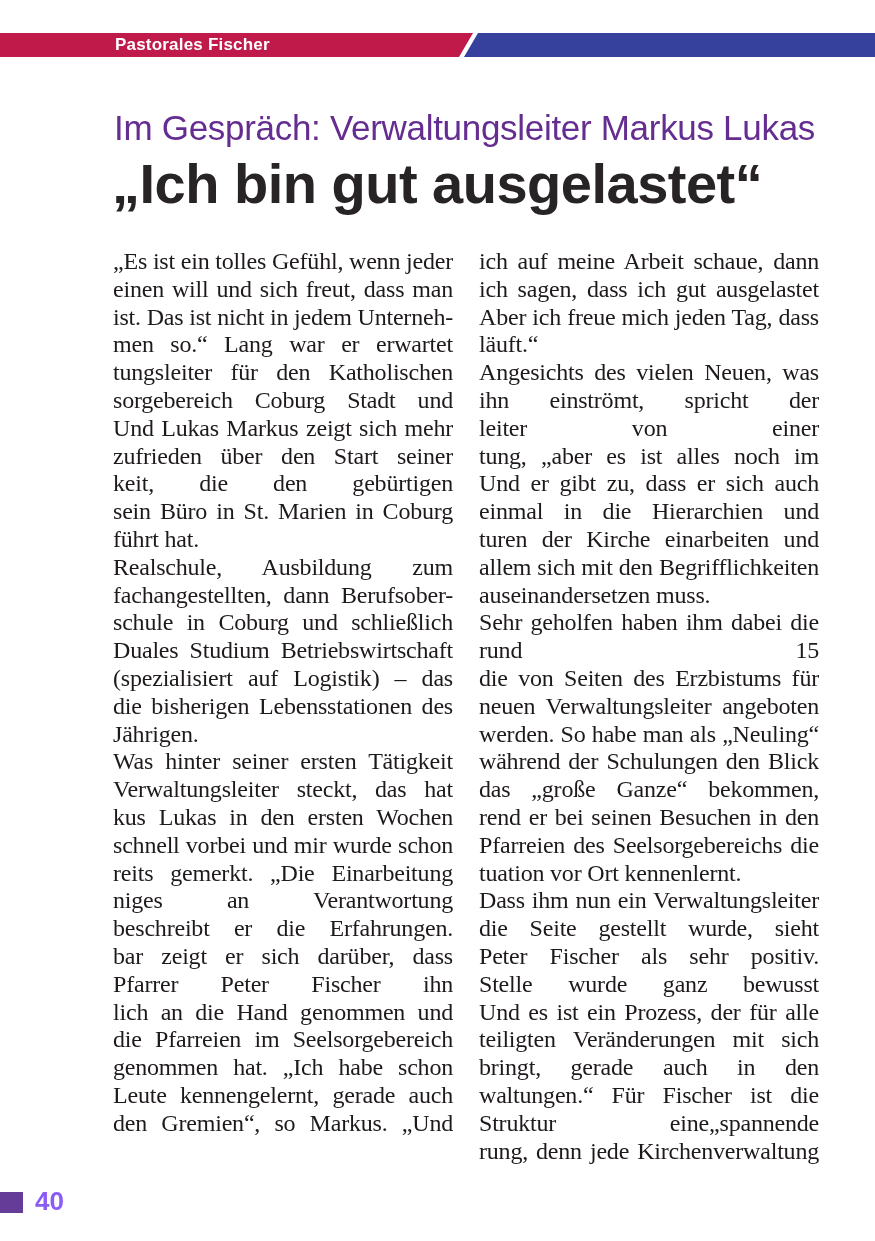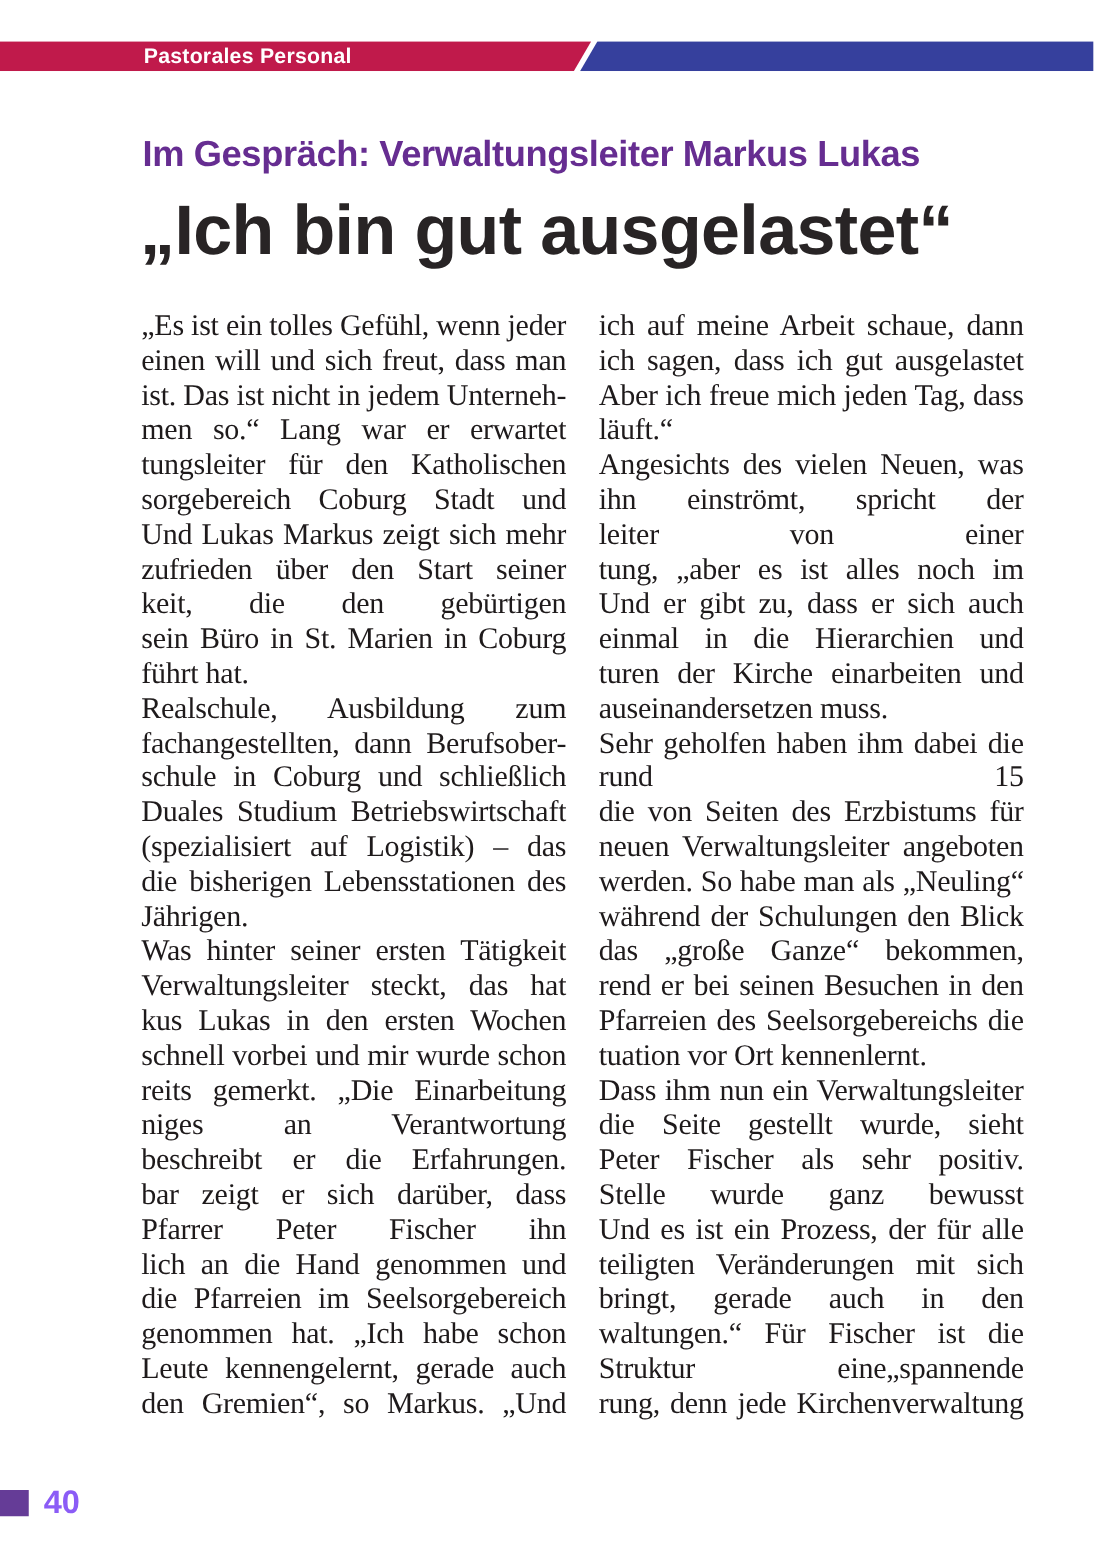--- a/index.html
+++ b/index.html
@@ -37,22 +37,22 @@
     font-weight: bold;
     letter-spacing: 0.2px;
   }
 
   
   .kicker {
     position: absolute;
     left: 114px; top: 108px;
     width: 710px;
     color: var(--kicker-purple);
-    font-size: 29px;
-    font-weight: bold;
+    font-size: 35px;
+    font-weight: normal;
     letter-spacing: -0.3px;
   }
   .title {
     position: absolute;
     left: 112px; top: 151px;
     width: 740px;
     color: var(--title-color);
     font-size: 56px;
     font-weight: bold;
     letter-spacing: -0.5px;
@@ -102,21 +102,21 @@
   }
 </style>
 </head>
 <body>
 
 <div class="page">
 
   <div class="header-band">
     <div class="header-blue"></div>
     <div class="header-red"></div>
-    <div class="header-label">Pastorales Personal</div>
+    <div class="header-label">Pastorales Fischer</div>
   </div>
 
   <div class="kicker">Im Gespräch: Verwaltungsleiter Markus Lukas</div>
 
   <div class="title">„Ich bin gut ausgelastet“</div>
 
   <div class="columns">
     <div class="col" id="col-left">
         <div class="tline just">„Es ist ein tolles Gefühl, wenn jeder</div>
         <div class="tline just">einen will und sich freut, dass man da</div>
@@ -156,20 +156,21 @@
         <div class="tline just">ich sagen, dass ich gut ausgelastet bin.</div>
         <div class="tline just">Aber ich freue mich jeden Tag, dass es</div>
         <div class="tline">läuft.“</div>
         <div class="tline just">Angesichts des vielen Neuen, was auf</div>
         <div class="tline just">ihn einströmt, spricht der Verwaltungs-</div>
         <div class="tline just">leiter von einer Informationsüberflu-</div>
         <div class="tline just">tung, „aber es ist alles noch im Rahmen“.</div>
         <div class="tline just">Und er gibt zu, dass er sich auch erst</div>
         <div class="tline just">einmal in die Hierarchien und Struk-</div>
         <div class="tline just">turen der Kirche einarbeiten und vor</div>
+        <div class="tline just">allem sich mit den Begrifflichkeiten</div>
         <div class="tline">auseinandersetzen muss.</div>
         <div class="tline just">Sehr geholfen haben ihm dabei die</div>
         <div class="tline just">rund 15 Einführungsveranstaltungen,</div>
         <div class="tline just">die von Seiten des Erzbistums für die</div>
         <div class="tline just">neuen Verwaltungsleiter angeboten</div>
         <div class="tline just">werden. So habe man als „Neuling“</div>
         <div class="tline just">während der Schulungen den Blick auf</div>
         <div class="tline just">das „große Ganze“ bekommen, wäh-</div>
         <div class="tline just">rend er bei seinen Besuchen in den</div>
         <div class="tline just">Pfarreien des Seelsorgebereichs die Si-</div>

